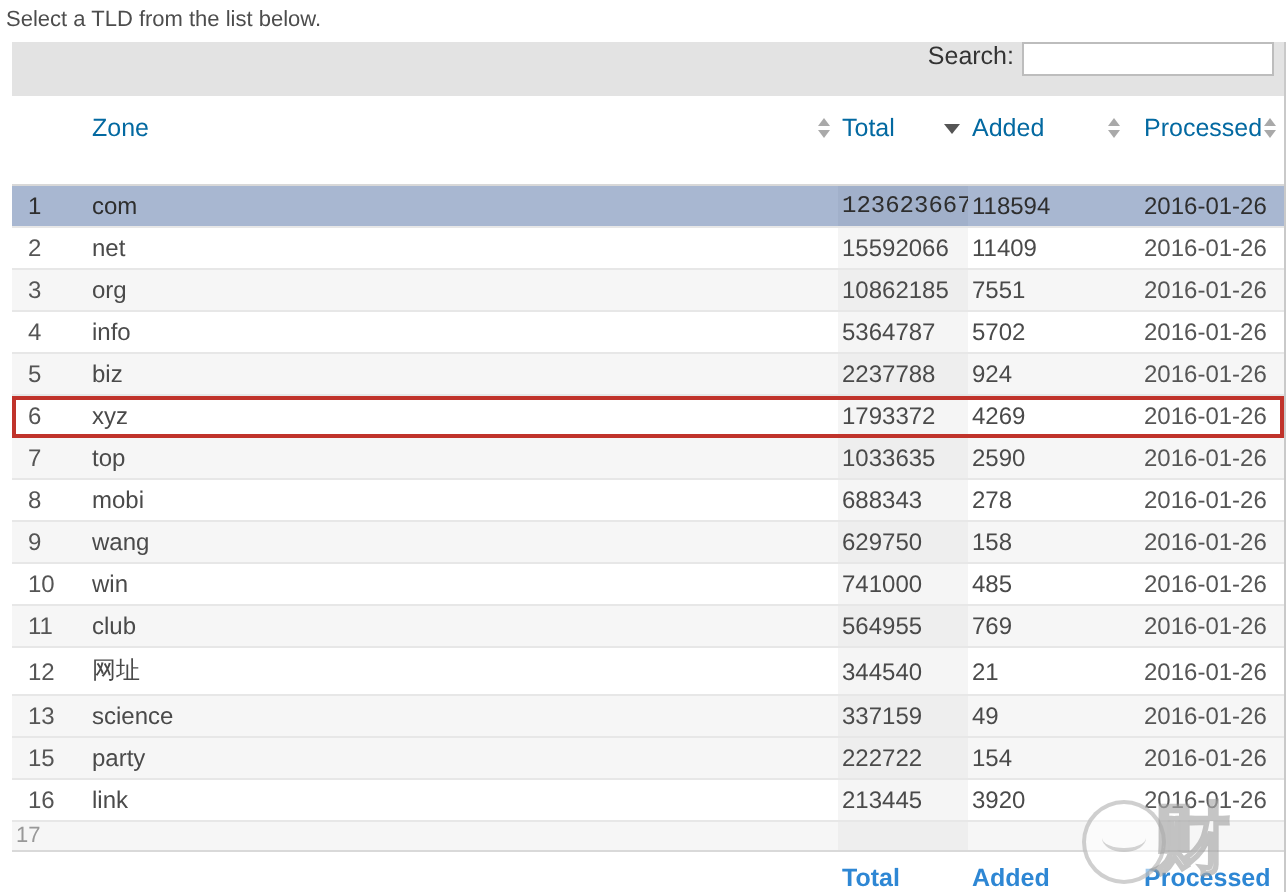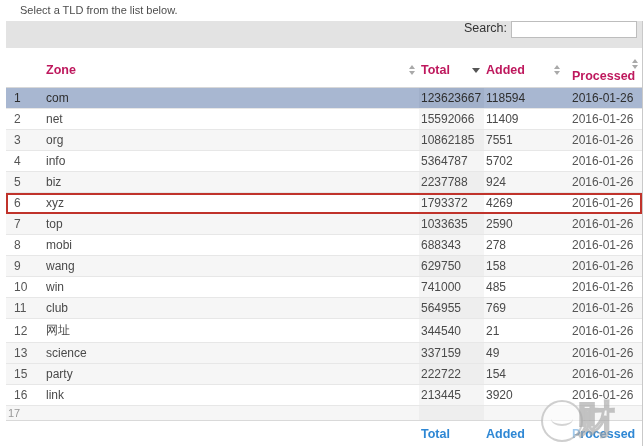--- a/index.html
+++ b/index.html
@@ -1,35 +1,35 @@
 <!DOCTYPE html>
 <html><head>
 <meta charset="utf-8">
 <style>
   * { box-sizing: border-box; margin: 0; padding: 0; }
   html,body { width: 643px; height: 446px; background:#fff; overflow:hidden;
               font-family: "Liberation Sans", sans-serif; }
   #app { position:relative; width:643px; height:446px; background:#fff; }
 
-  .intro { font-size:11px; color:#4d4d4d; padding:4px 0 5px 20px; }
+  .intro { font-size:11px; color:#4d4d4d; padding:4px 0 5px 3px; }
 
   .widget { margin-left:6px; border-right:1px solid #c9c9c9; }
 
   .toolbar { height:27px; background:#e3e3e3; display:flex; align-items:flex-start;
              justify-content:flex-end; padding-right:5px; margin-bottom:5px; }
   .toolbar label { font-size:12.5px; color:#333; margin-right:4px; }
   .toolbar input { width:126px; height:17px; border:1px solid #bdbdbd; background:#fff;
                    font-size:11px; padding:0 3px; }
 
   table { width:100%; border-collapse:collapse; table-layout:fixed; }
   col.c-idx { width:38px; } col.c-zone { width:375px; } col.c-total { width:65px; }
   col.c-added { width:80px; } col.c-proc { width:auto; }
 
-  th { text-align:left; font-size:12.5px; font-weight:bold; color:#be185d;
-       padding:4px 2px 4px 2px; border-bottom:1px solid #d8d8d8; height:21px; }
+  th { text-align:left; font-size:12.5px; font-weight:normal; color:#0369a1;
+       padding:4px 2px 21px 2px; border-bottom:1px solid #d8d8d8; height:21px; }
   th.h-idx { padding-left:8px; }
   th.h-proc { padding-left:8px; }
 
   .sort-both { float:right; display:inline-flex; flex-direction:column; gap:2px;
                margin:2px 2px 0 0; }
   .sort-both i { display:block; width:0; height:0;
                  border-left:3.5px solid transparent; border-right:3.5px solid transparent; }
   .sort-both .up   { border-bottom:4px solid #a9a9a9; }
   .sort-both .down { border-top:4px solid #a9a9a9; }
   .sort-desc { float:right; width:0; height:0; margin:5px 2px 0 0;
@@ -39,21 +39,21 @@
   td { font-size:12px; color:#4a4a4a; padding:3px 2px; height:20px;
        border-top:1px solid #e7e7e7; white-space:nowrap; overflow:hidden; }
   tbody tr:first-child td { border-top:none; }
   td.col-idx { padding-left:8px; color:#555; }
   td.col-proc { padding-left:8px; color:#555; }
   tr.odd td { background:#f6f6f6; }
   td.sorted { background:#f5f5f5; }
   tr.odd td.sorted { background:#eeeeee; }
 
   tr.selected td { background:#a8b7d1; color:#2e2e2e; border-top-color:#9dabc4; }
-  tr.selected td.sorted { background:#a1b0ca; }
+  tr.selected td.sorted { background:#a1b0ca;font-family:Liberation Mono, monospace; }
 
   tr.flagged { outline:2px solid #c0332b; outline-offset:-2px; }
 
   tr.partial td { height:6px; padding:0 2px; border-top:1px solid #e7e7e7;
                   font-size:11px; color:#999; line-height:14px; overflow:hidden;margin-left:36px; }
 
   tfoot th { border-top:1px solid #d9d9d9; border-bottom:none; padding:5px 2px;
              font-size:12.5px; color:#2e87d4; font-weight:bold; height:27px; }
   tfoot th.f-proc { padding-left:8px; }
 

